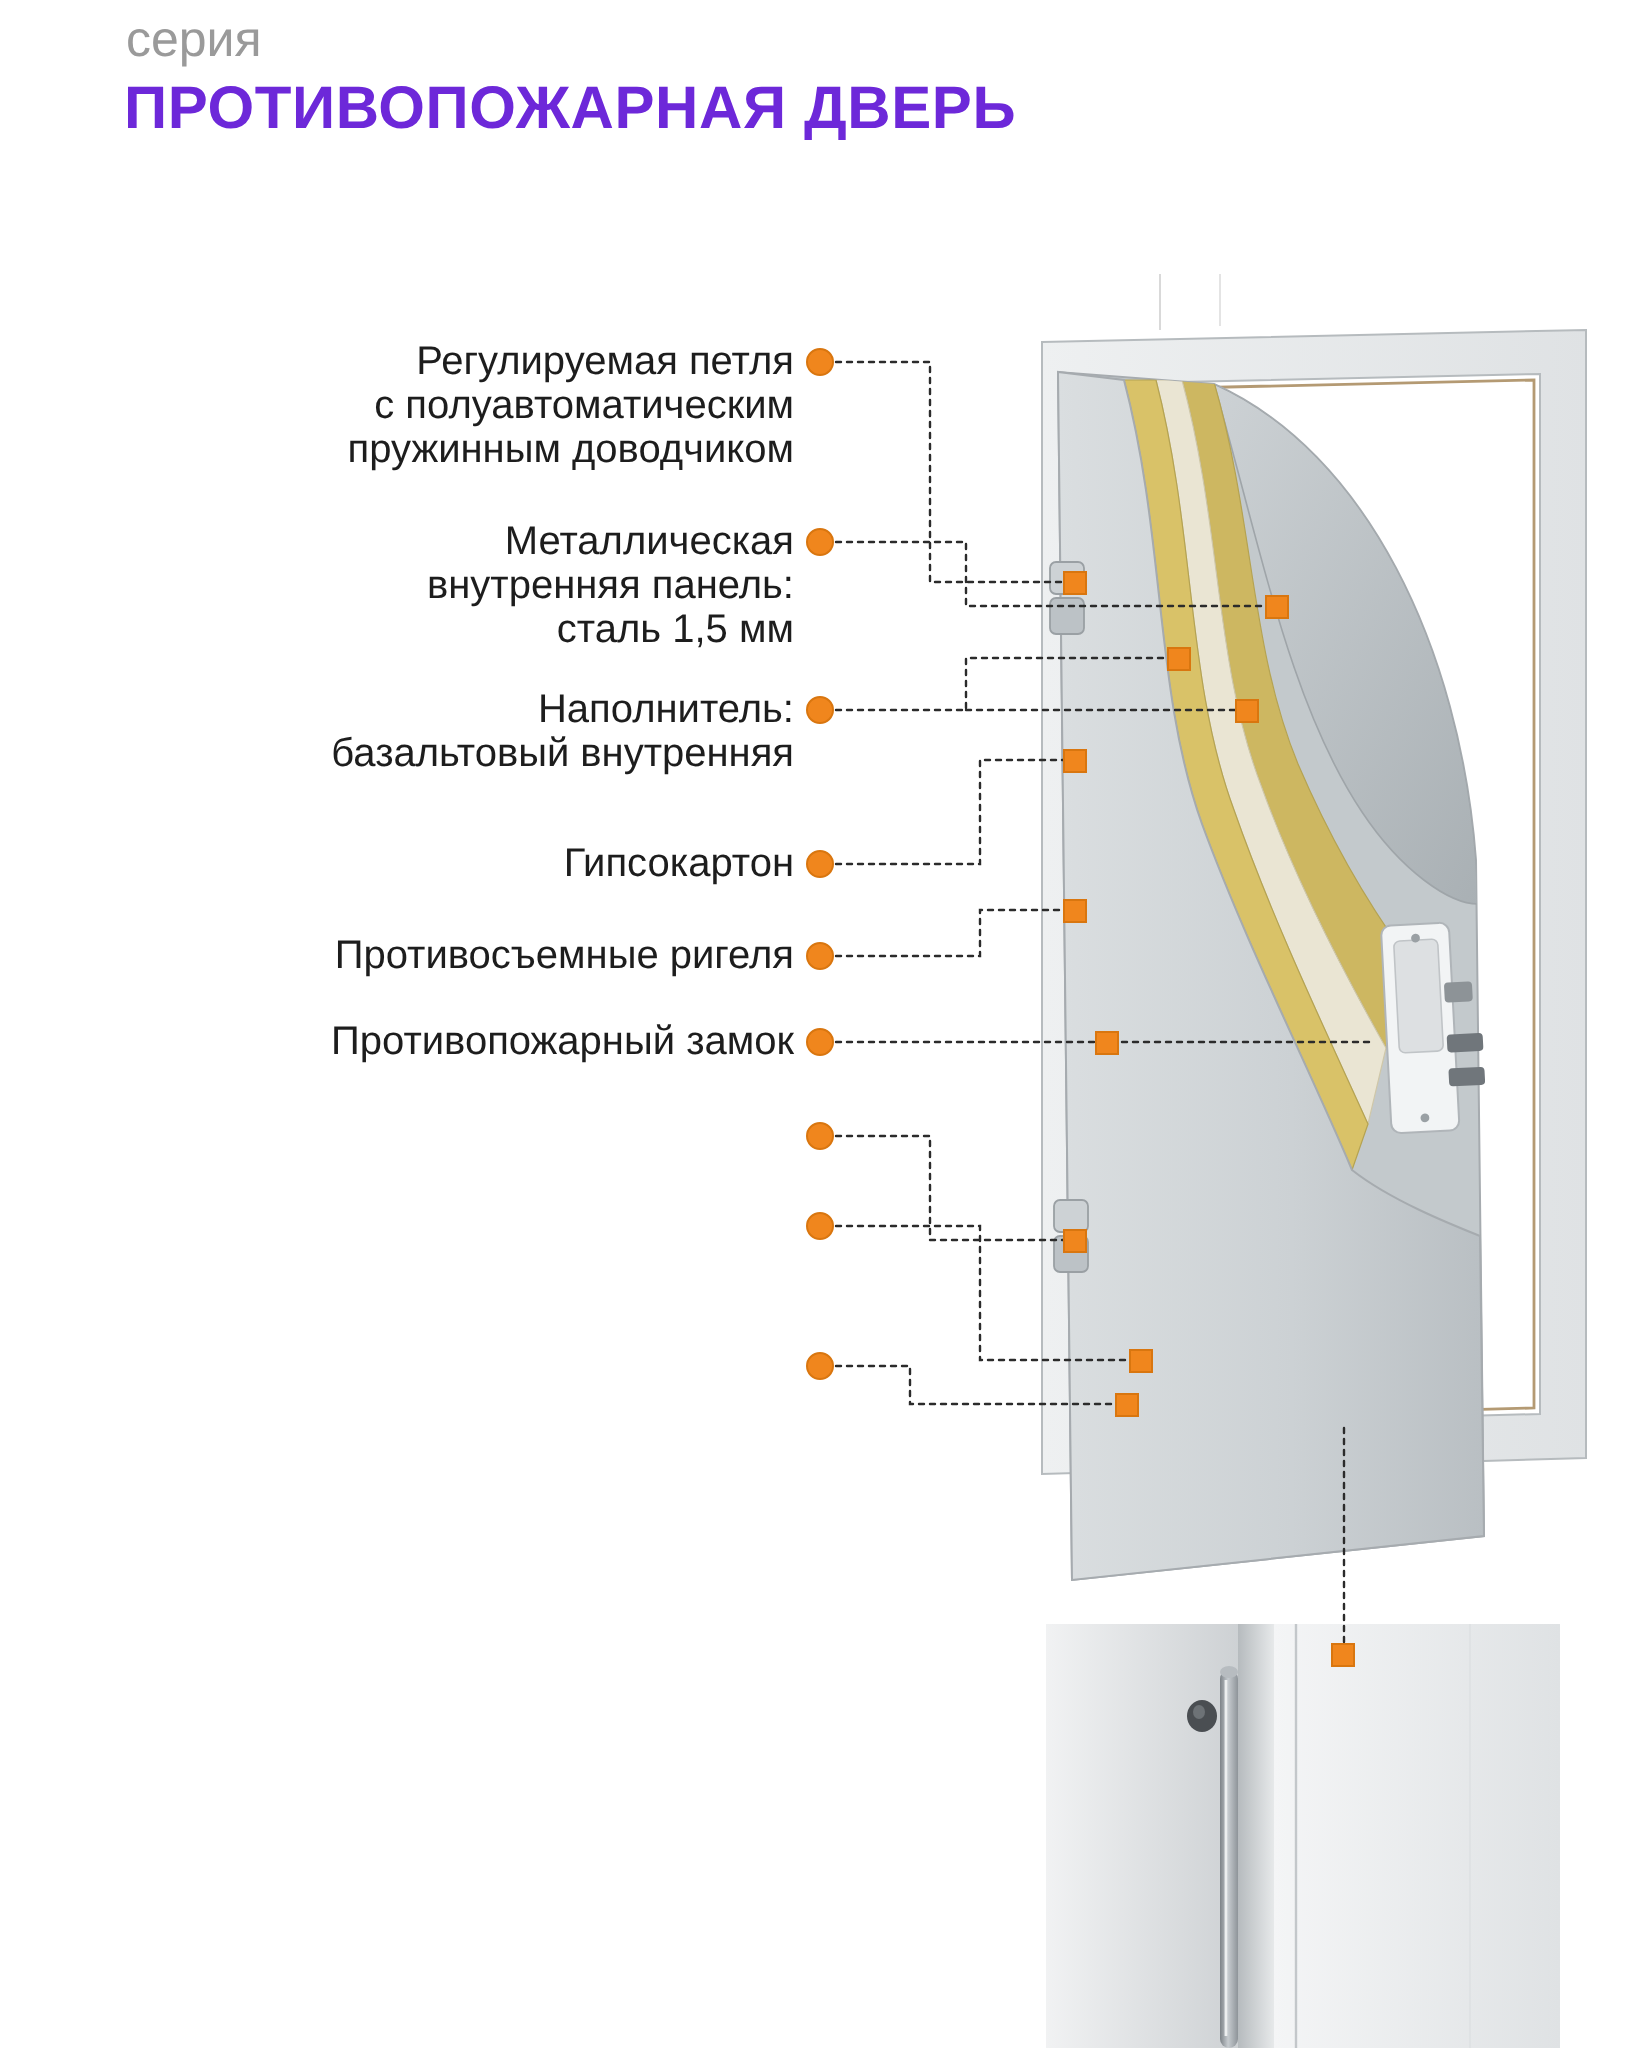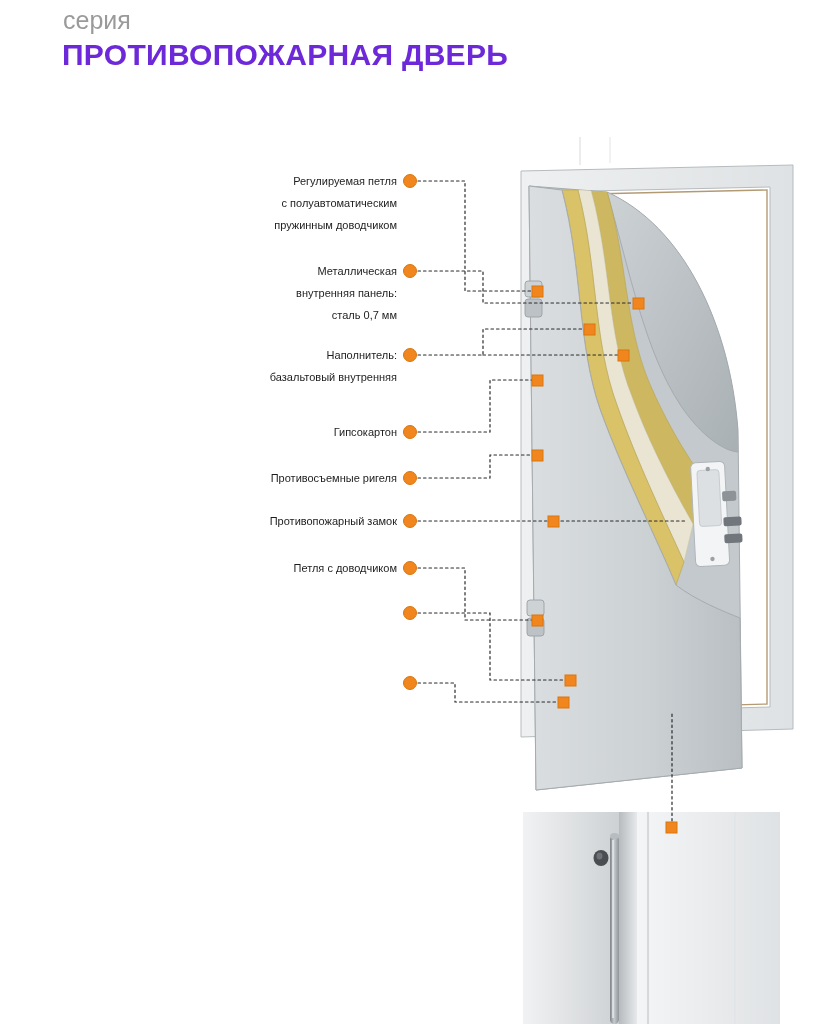--- a/index.html
+++ b/index.html
@@ -2,21 +2,21 @@
 <html><head>
 <meta charset="utf-8">
 <style>
   html,body{margin:0;padding:0;background:#fff;}
   .page{position:relative;width:820px;height:1024px;background:#ffffff;overflow:hidden;
         font-family:Liberation Sans, sans-serif;margin-left:35px;}
   .series{position:absolute;left:28px;top:6px;font-size:25px;color:#9a9a9a;}
   .title{position:absolute;left:27px;top:38px;margin:0;font-size:30px;font-weight:bold;
          color:#6d28d9;letter-spacing:.3px;}
   .diagram{position:absolute;left:0;top:0;}
-  .callout{position:absolute;right:458px;text-align:right;font-size:11px;line-height:22px;
+  .callout{position:absolute;right:458px;text-align:right;font-size:20px;line-height:22px;
            color:#1d1d1d;white-space:pre-line;}
   .c1{top:170px}.c2{top:260px}.c3{top:344px}.c4{top:421px}.c5{top:467px}
   .c6{top:510px}.c7{top:557px}.c8{top:602px}.c9{top:672px}
 </style>
 </head>
 <body>
 
 <div class="page">
 
   <div class="series">серия</div>
@@ -155,21 +155,20 @@
       <circle cx="375" cy="613" r="6.5"></circle>
       <circle cx="375" cy="683" r="6.5"></circle>
     </g>
   </svg>
 
   <div class="callout c1">Регулируемая петля
 с полуавтоматическим
 пружинным доводчиком</div>
   <div class="callout c2">Металлическая
 внутренняя панель:
-сталь 0,7 мм</div>
+сталь 1,5 мм</div>
   <div class="callout c3">Наполнитель:
 базальтовый внутренняя</div>
   <div class="callout c4">Гипсокартон</div>
   <div class="callout c5">Противосъемные ригеля</div>
   <div class="callout c6">Противопожарный замок</div>
-  <div class="callout c7">Петля с доводчиком</div>
 
 </div>
 
 </body></html>

